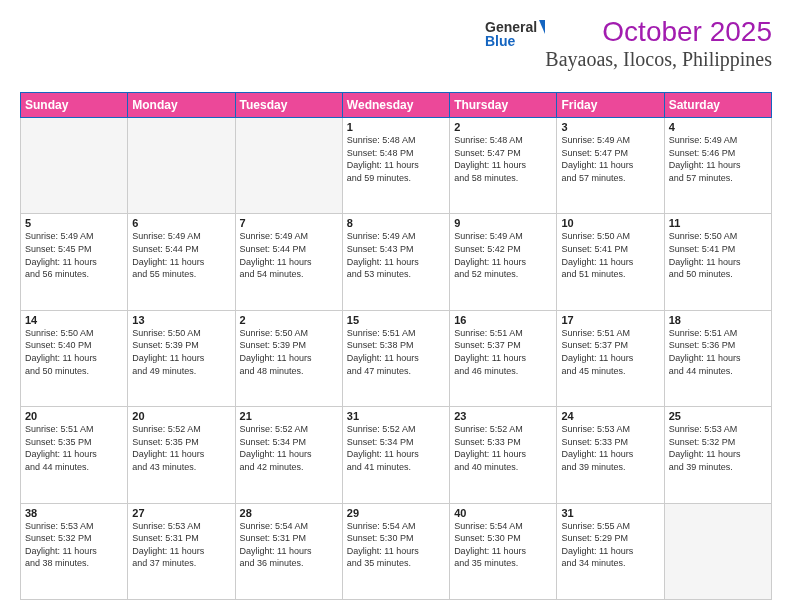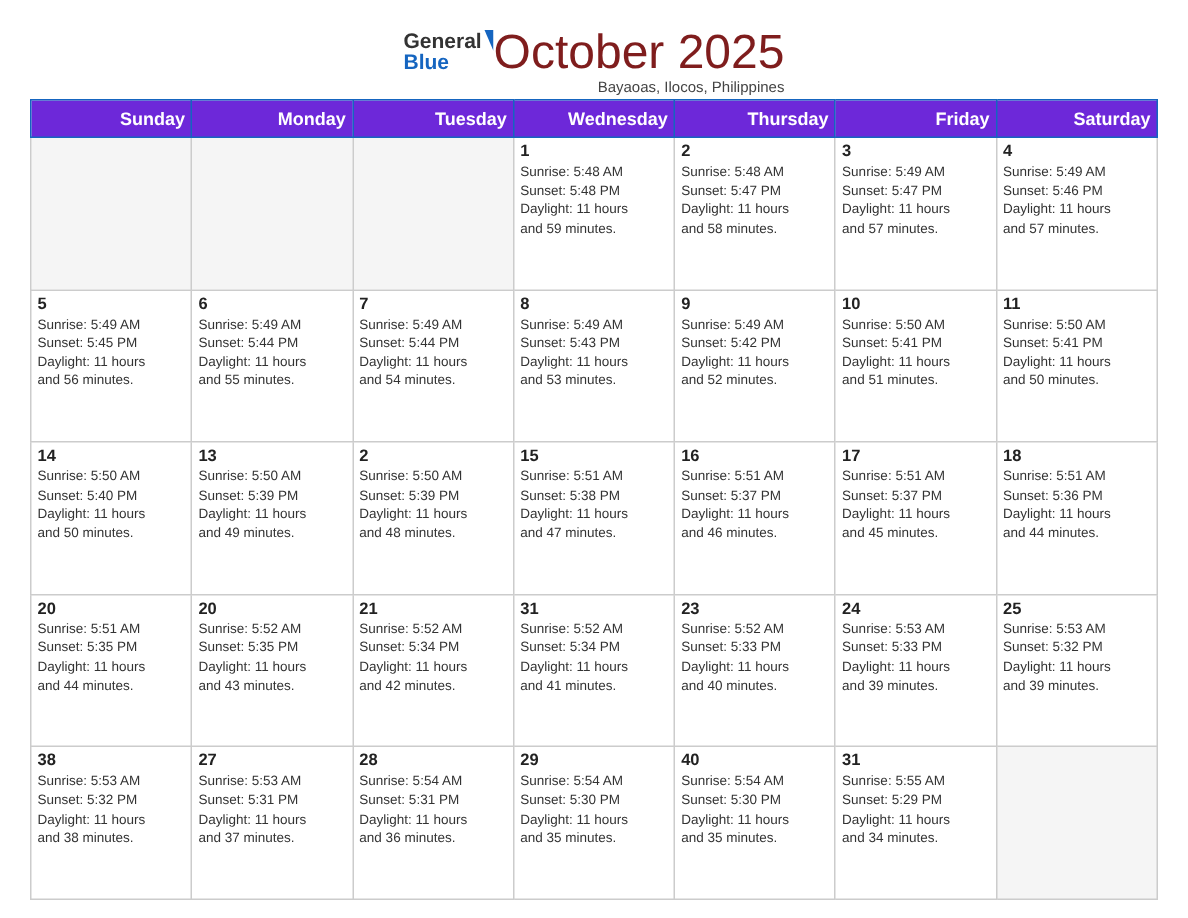--- a/index.html
+++ b/index.html
@@ -12,54 +12,55 @@
     }
     .page {
       width: 792px;
       height: 612px;
       padding: 16px 20px 12px 20px;
       display: flex;
       flex-direction: column;
     }
     .header {
       display: flex;
-      justify-content: center;
+      justify-content: flex-end;
       align-items: flex-start;
-      margin-bottom: 2px;
+      margin-bottom: 21px;
     }
     .logo {
       display: flex;
       align-items: center;
       gap: 4px;
     }
     .title-block {
       text-align: right;
     }
     .month-title {
-      font-size: 32px;
+      font-size: 28px;
       font-weight: normal;
-      color: #7f1d1d;
+      color: #a21caf;
     }
     .location {
-      font-size: 10px;
+      font-size: 20px;
       color: #444;
+      font-family: Liberation Serif, serif;
     }
     .calendar {
       flex: 1;
       border-collapse: collapse;
       width: 100%;
       table-layout: fixed;
     }
     .calendar thead tr th {
-      background-color: #6d28d9;
+      background-color: #ec4899;
       color: #fff;
       font-size: 12px;
       font-weight: bold;
       padding: 5px 4px;
-      text-align: right;
+      text-align: left;
       border: 1px solid #1565C0;
     }
     .calendar tbody tr td {
       border: 1px solid #ccc;
       vertical-align: top;
       padding: 3px 4px;
       font-size: 9.5px;
       color: #222;
       background: #fff;
       height: 88px;

